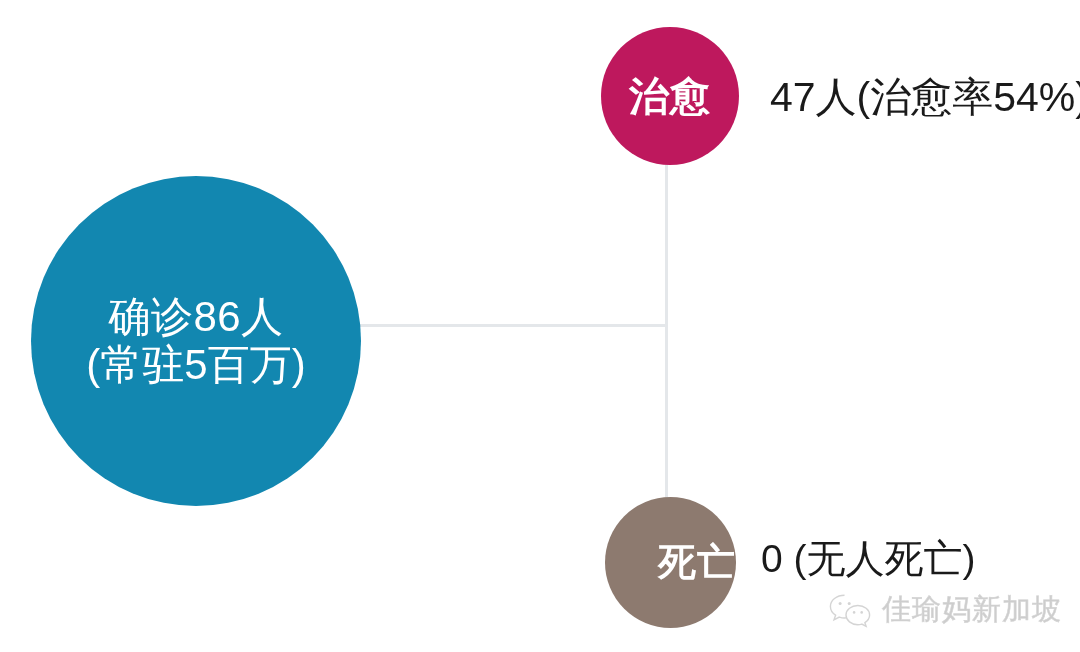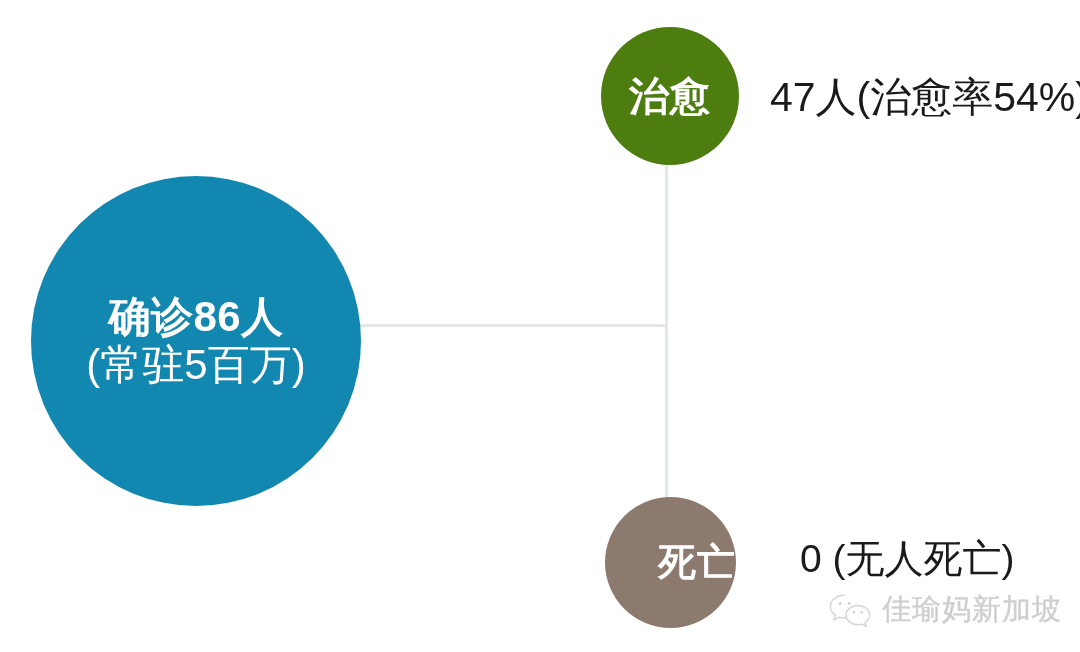--- a/index.html
+++ b/index.html
@@ -52,36 +52,36 @@
     left: 31px;
     top: 176px;
     width: 330px;
     height: 330px;
     background: #1287b0;
     flex-direction: column;
     line-height: 1.15;
   }
   #node-confirmed .node-line {
     font-size: 42px;
-    font-weight: bold;
+    font-weight: normal;
     letter-spacing: 0.5px;
     white-space: nowrap;
   }
   #node-confirmed .node-line-2 {
     font-size: 42px;
     font-weight: normal;
     white-space: nowrap;
   }
 
   #node-recovered {
     left: 601px;
     top: 27px;
     width: 138px;
     height: 138px;
-    background: #4d7c0f;
+    background: #be185d;
   }
   #node-recovered .node-label {
     font-size: 40px;
     font-weight: bold;
     letter-spacing: 1px;
   }
 
   #node-deaths {
     left: 605px;
     top: 497px;
@@ -102,21 +102,21 @@
     color: #1a1a1a;
     white-space: nowrap;
     font-weight: normal;
   }
   #annotation-recovered {
     left: 770px;
     top: 70px;
     font-size: 41px;
   }
   #annotation-deaths {
-    left: 800px;
+    left: 761px;
     top: 532px;
     font-size: 39px;
   }
 
   
   #watermark {
     position: absolute;
     left: 828px;
     top: 590px;
     display: flex;

